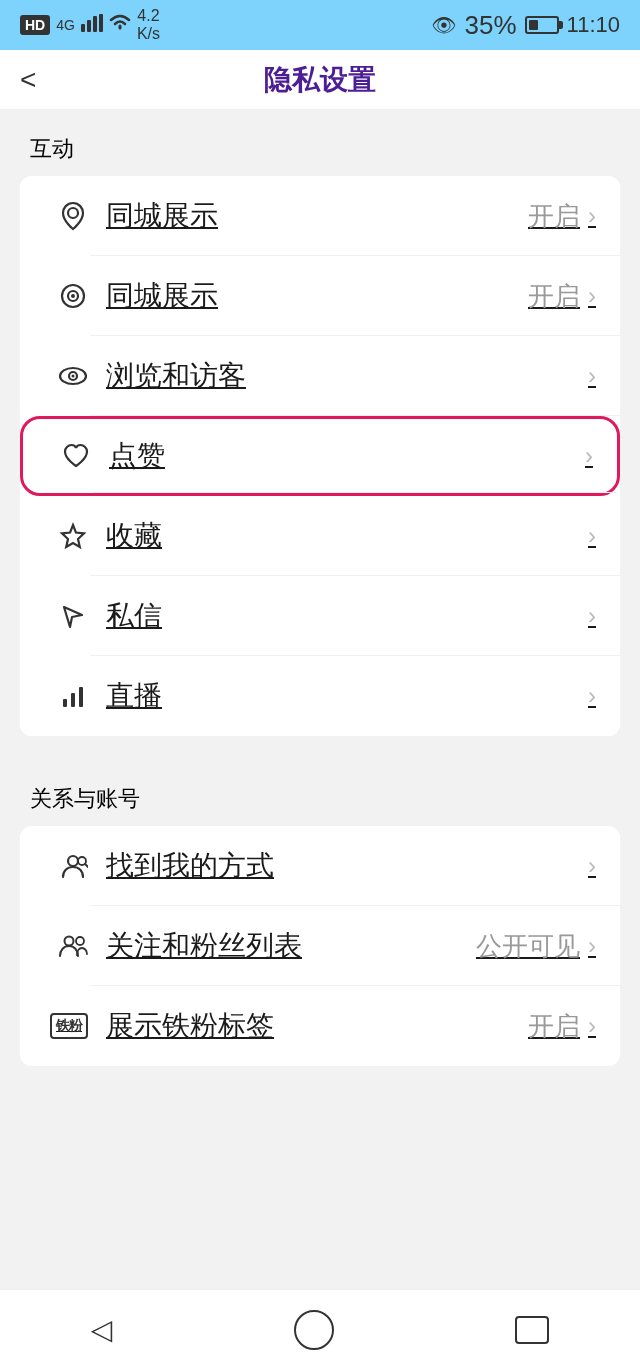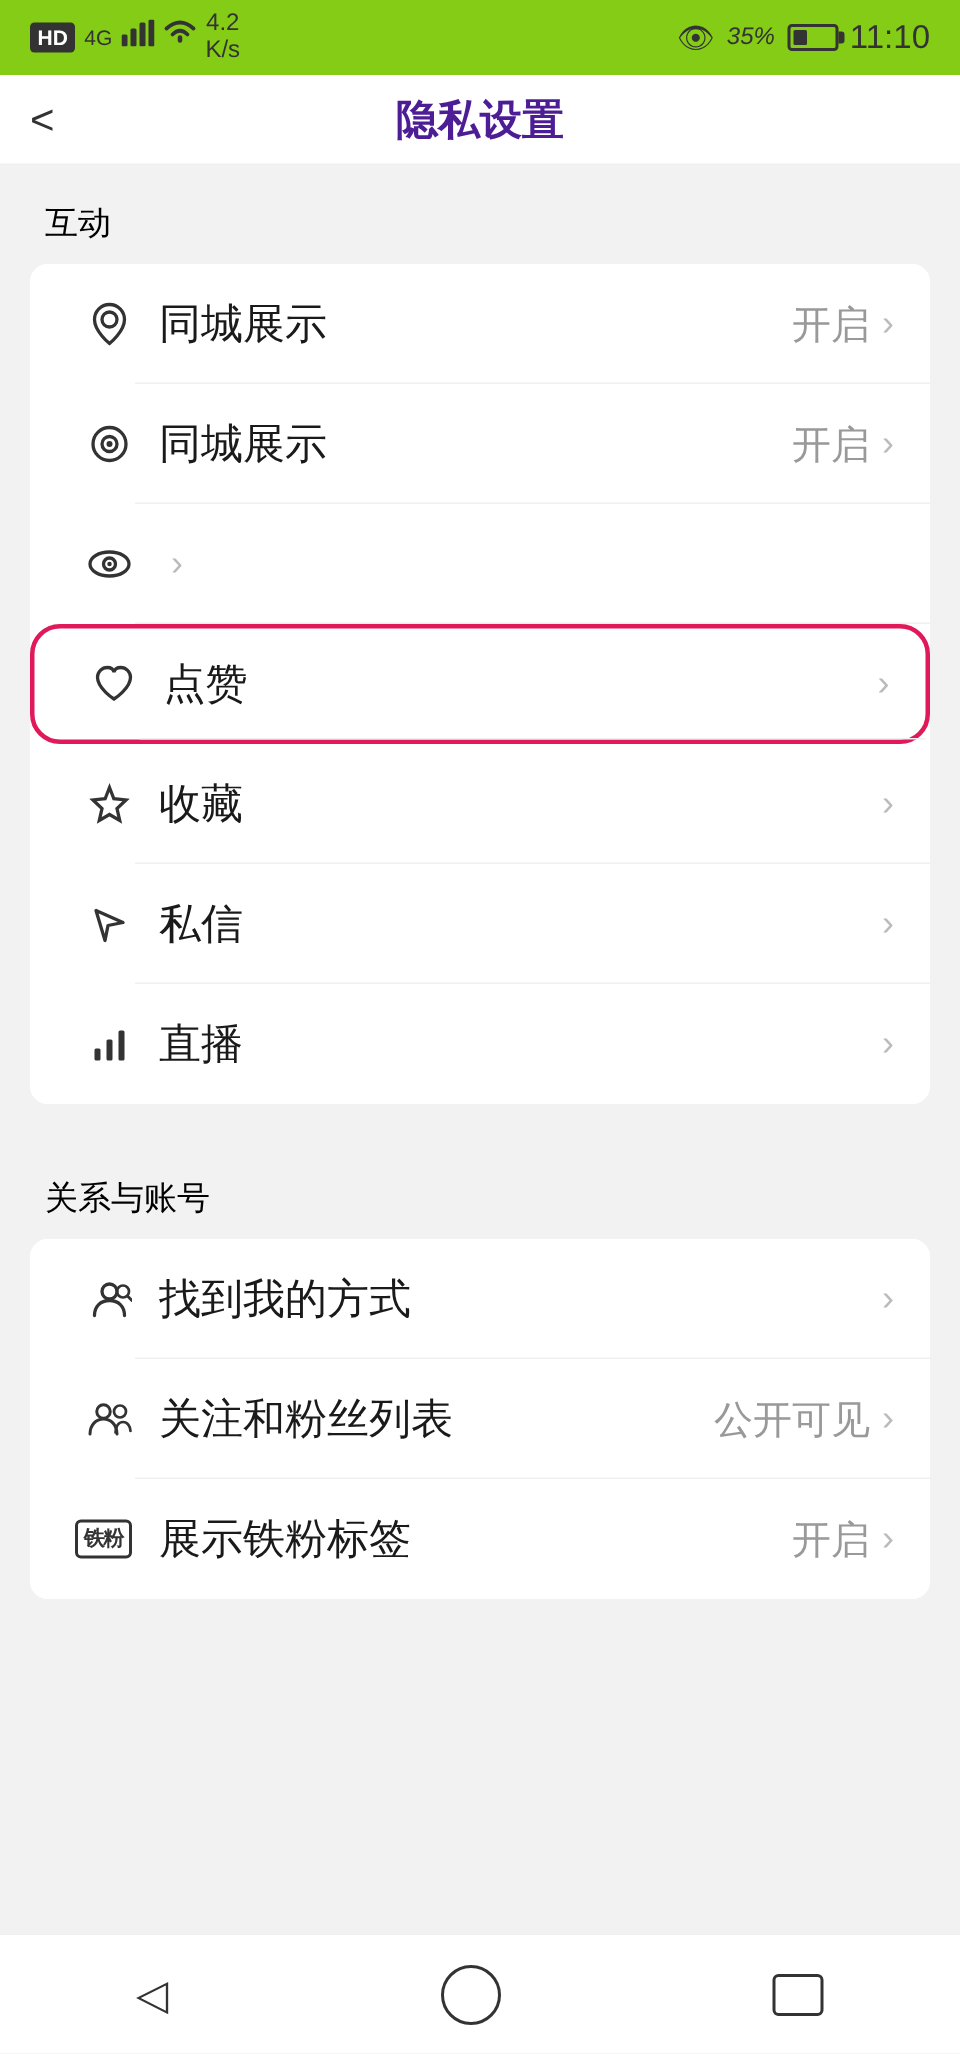--- a/index.html
+++ b/index.html
@@ -9,21 +9,21 @@
       min-height: 1369px;
       background: #f2f2f2;
       font-family: -apple-system, "PingFang SC", "Helvetica Neue", sans-serif;
       color: #1a1a1a;
       display: flex;
       flex-direction: column;
     }
 
     
     .status-bar {
-      background: #84cc16;
+      background: #7dd3fc;
       height: 50px;
       display: flex;
       align-items: center;
       justify-content: space-between;
       padding: 0 20px;
       font-size: 22px;
       font-weight: 500;
     }
     .status-left {
       display: flex;
@@ -106,20 +106,21 @@
     }
 
     .menu-item {
       display: flex;
       align-items: center;
       height: 80px;
       padding: 0 24px;
       position: relative;
       cursor: pointer;
       background: #fff;
+      text-decoration: underline;
     }
     .menu-item:not(:last-child)::after {
       content: '';
       position: absolute;
       bottom: 0;
       left: 70px;
       right: 0;
       height: 1px;
       background: #f0f0f0;
     }
@@ -193,21 +194,21 @@
       <svg width="22" height="18" viewBox="0 0 22 18">
         <path d="M11 14 Q11 12 11 12" stroke="#333" stroke-width="3" fill="none" stroke-linecap="round"></path>
         <path d="M6 10 Q11 5 16 10" stroke="#333" stroke-width="2.5" fill="none" stroke-linecap="round"></path>
         <path d="M2 6 Q11 -2 20 6" stroke="#333" stroke-width="2.5" fill="none" stroke-linecap="round"></path>
       </svg>
     </span>
     <span style="font-size:16px;line-height:1.1;text-align:center;">4.2<br>K/s</span>
   </div>
   <div class="status-right">
     <span style="font-size:20px;">👁</span>
-    <span style="font-size:16px;font-style:italic;">35%</span>
+    <span style="font-size:26px;">35%</span>
     <div class="battery-icon">
       <div class="battery-fill"></div>
     </div>
     <span style="font-size:22px;font-weight:500;">11:10</span>
   </div>
 </div>
 
 <div class="top-nav">
   <span class="back-btn">&lt;</span>
   <span class="nav-title">隐私设置</span>
@@ -242,20 +243,21 @@
   </div>
 
   <div class="menu-item">
     <div class="item-icon">
       <svg width="30" height="30" viewBox="0 0 30 30" fill="none">
         <ellipse cx="15" cy="15" rx="13" ry="8" stroke="#333" stroke-width="2.2"></ellipse>
         <circle cx="15" cy="15" r="4" stroke="#333" stroke-width="2.2"></circle>
         <circle cx="15" cy="15" r="1.5" fill="#333"></circle>
       </svg>
     </div>
+    <span class="item-label">浏览和访客</span>
     <span class="item-value"></span>
     <span class="item-arrow">›</span>
   </div>
 
   <div class="menu-item highlighted">
     <div class="item-icon">
       <svg width="30" height="30" viewBox="0 0 30 30" fill="none">
         <path d="M15 25 C15 25 4 18 4 10.5 C4 7 7 4 10.5 4 C12.5 4 14.5 5 15 7 C15.5 5 17.5 4 19.5 4 C23 4 26 7 26 10.5 C26 18 15 25 15 25Z" stroke="#333" stroke-width="2.2"></path>
       </svg>
     </div>

